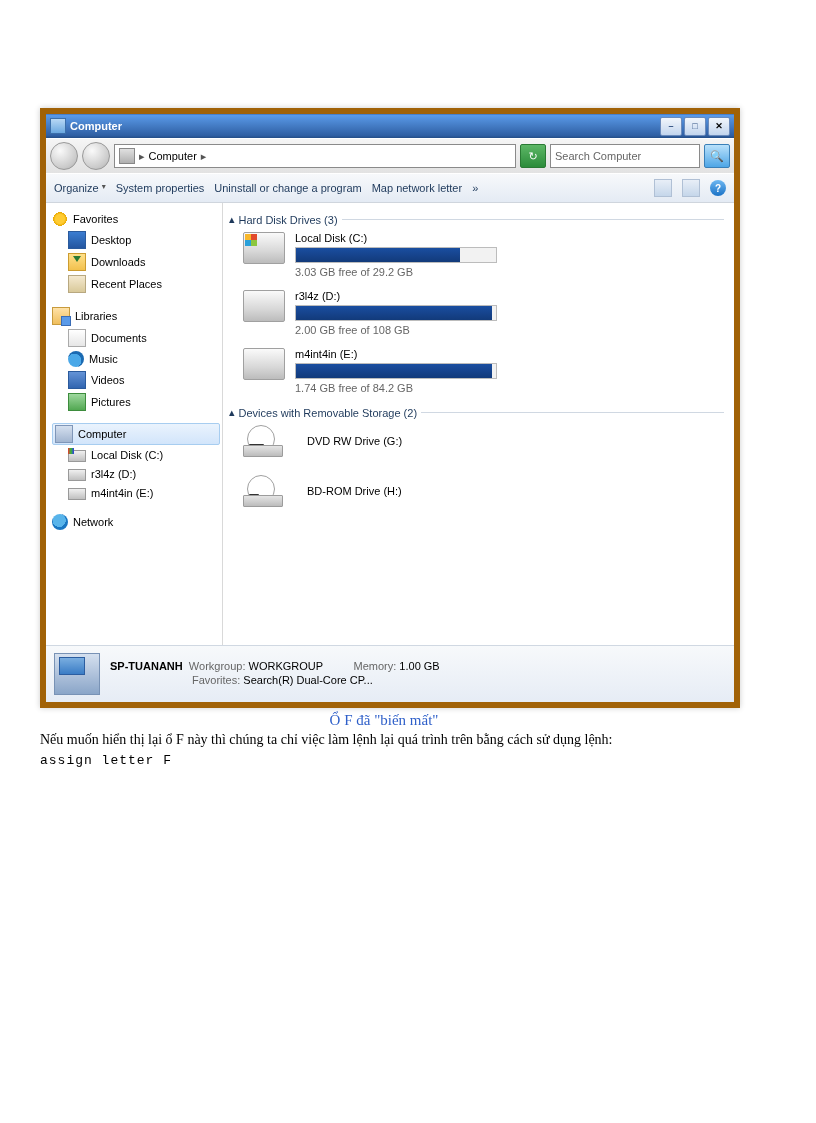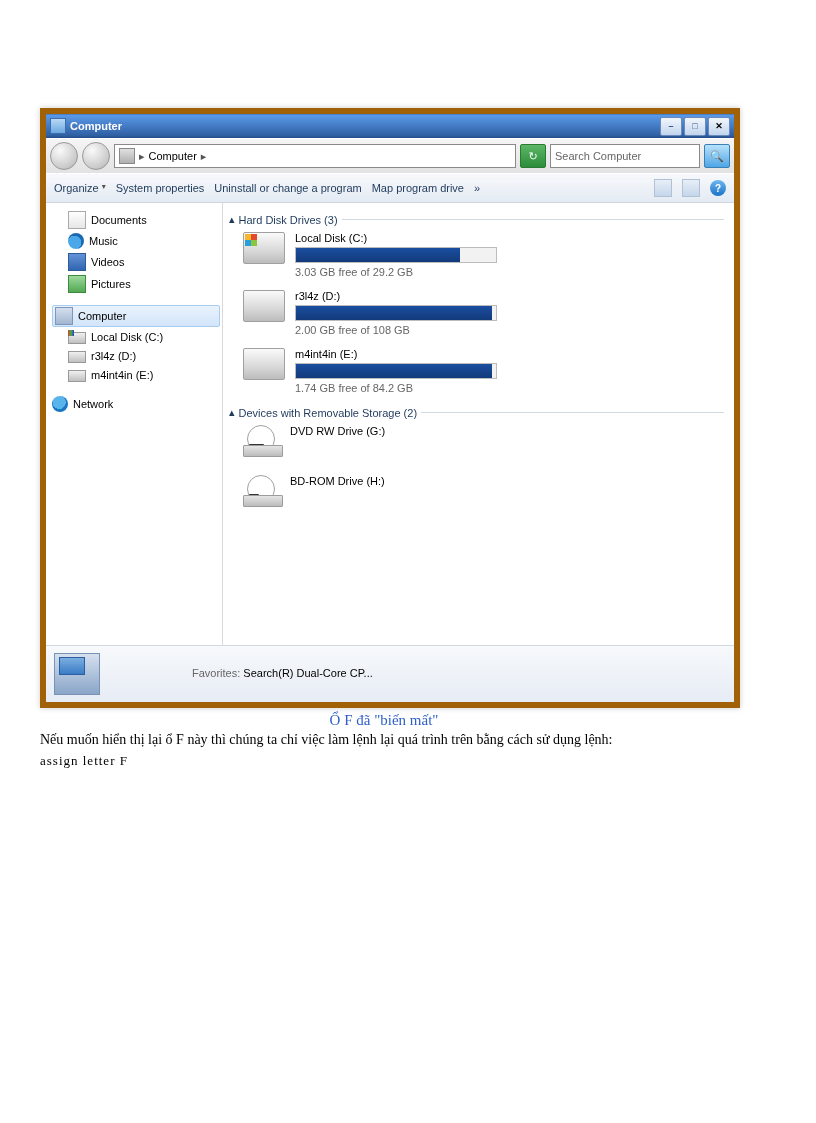--- a/index.html
+++ b/index.html
@@ -52,34 +52,34 @@
 .group-head{display:flex;align-items:center;gap:4px;color:#1e395b;margin:4px 0 6px 0}
 .group-head .line{flex:1;height:1px;background:#d0d8e2}
 .drive{display:flex;align-items:flex-start;gap:10px;margin:4px 0 12px 14px}
 .drive-icon{width:40px;height:30px;background:linear-gradient(to bottom,#fafafa,#d8d8d8 60%,#bcbcbc);border:1px solid #a0a0a0;border-radius:2px;position:relative;flex-shrink:0}
 .drive-icon.c:before{content:"";position:absolute;left:1px;top:1px;width:12px;height:12px;background:conic-gradient(#e24a2c 0 25%,#8cc63f 0 50%,#29a0da 0 75%,#f8b72a 0)}
 .drive-info{min-width:200px}
 .drive-name{margin-bottom:3px}
 .bar{width:200px;height:14px;background:#f2f2f2;border:1px solid #bcbcbc;position:relative}
 .barfill{position:absolute;left:0;top:0;bottom:0;background:linear-gradient(to bottom,#1a4ea0,#123a7a)}
 .drive-free{margin-top:3px;color:#666}
-.dev{display:flex;align-items:flex-start;gap:9px;margin:6px 0 18px 14px}
+.dev{display:flex;align-items:center;gap:26px;margin:6px 0 18px 14px}
 .dev-icon{width:38px;height:32px;position:relative}
 .disc{width:26px;height:26px;border-radius:50%;background:radial-gradient(circle,#fff 15%,#d0d0d0 16% 22%,conic-gradient(#ff3,#0ff,#f3f,#ff3) 30%,#e8e8e8 60%,#b8b8b8);position:absolute;left:4px;top:0;border:1px solid #a0a0a0}
 .tray{position:absolute;left:0;bottom:0;width:38px;height:10px;background:linear-gradient(to bottom,#e5e5e5,#bcbcbc);border:1px solid #9c9c9c;border-radius:1px}
 .disc-label{position:absolute;top:19px;left:6px;font-size:6px;background:#333;color:#fff;padding:0 1px;border-radius:1px}
 .details{height:48px;background:linear-gradient(to bottom,#f7f9fb,#e6ecf5);border-top:1px solid #d0d8e2;display:flex;align-items:center;padding:4px 8px;gap:10px}
 .det-icon{width:44px;height:40px;background:linear-gradient(to bottom,#d5e0ef,#8aa5c8);border:1px solid #7892b5;position:relative}
 .det-icon:before{content:"";position:absolute;left:4px;top:3px;width:24px;height:16px;background:linear-gradient(to bottom,#7aaee0,#3a7cc5);border:1px solid #2b5da0}
 .det-text .name{font-weight:bold;display:inline}
 .det-row{margin-bottom:2px}
 .lbl{color:#666}
 .caption{text-align:center;color:#2e5fc9;font-family:'Times New Roman',serif;font-size:15px;margin:4px 0 2px 0}
 .para{font-family:'Times New Roman',serif;font-size:14px;color:#000;line-height:1.35;margin:0 0 2px 0;width:688px}
-.code{font-family:Liberation Serif, serif;font-size:13px;letter-spacing:1px}
+.code{font-family:Liberation Mono, monospace;font-size:13px;letter-spacing:1px}
 </style>
 </head>
 <body>
 <div class="page">
 
 <div class="win">
 
   <div class="titlebar">
     <span class="ticon"></span>
     <span class="title">Computer</span>
@@ -105,32 +105,54 @@
     <span class="searchbtn">🔍</span>
   </div>
 
   <div class="toolbar">
     <span class="tb-item">
           <span>Organize</span>
           <span class="dd">▾</span>
         </span>
     <span class="tb-item">System properties</span>
     <span class="tb-item">Uninstall or change a program</span>
-    <span class="tb-item">Map program drive</span>
+    <span class="tb-item">Map network letter</span>
     <span class="tb-item">»</span>
     <span class="spacer2"></span>
     <span class="tb-icon"></span>
     <span class="tb-icon"></span>
     <span class="tb-help">?</span>
   </div>
 
   <div class="body">
 
     <div class="sidebar">
       <div class="sb-section">
+        <div class="sb-head">
+              <span class="ic ic-star"></span>
+              <span>Favorites</span>
+            </div>
+        <div class="sb-item">
+              <span class="ic ic-desktop"></span>
+              <span>Desktop</span>
+            </div>
+        <div class="sb-item">
+              <span class="ic ic-dl"></span>
+              <span>Downloads</span>
+            </div>
+        <div class="sb-item">
+              <span class="ic ic-recent"></span>
+              <span>Recent Places</span>
+            </div>
+      </div>
+      <div class="sb-section">
+        <div class="sb-head">
+              <span class="ic ic-lib"></span>
+              <span>Libraries</span>
+            </div>
         <div class="sb-item">
               <span class="ic ic-doc"></span>
               <span>Documents</span>
             </div>
         <div class="sb-item">
               <span class="ic ic-music"></span>
               <span>Music</span>
             </div>
         <div class="sb-item">
               <span class="ic ic-video"></span>
@@ -228,20 +250,28 @@
         <div>BD-ROM Drive (H:)</div>
       </div>
 
       <div style="height:110px"></div>
     </div>
   </div>
 
   <div class="details">
     <div class="det-icon"></div>
     <div class="det-text">
+      <div class="det-row">
+        <span class="name">SP-TUANANH</span>
+        &nbsp;<span class="lbl">Workgroup:</span>
+        <span>WORKGROUP</span>
+        &nbsp;&nbsp;&nbsp;&nbsp;&nbsp;&nbsp;&nbsp;&nbsp;
+        <span class="lbl">Memory:</span>
+        <span>1.00 GB</span>
+      </div>
       <div class="det-row" style="padding-left:82px">
         <span class="lbl">Favorites:</span>
         <span>Search(R) Dual-Core CP...</span>
       </div>
     </div>
   </div>
 </div>
 
 <div class="caption" style="width:688px">Ổ F đã "biến mất"</div>
 <p class="para">Nếu muốn hiển thị lại ổ F này thì chúng ta chỉ việc làm lệnh lại quá trình trên bằng cách sử dụng lệnh:</p>

